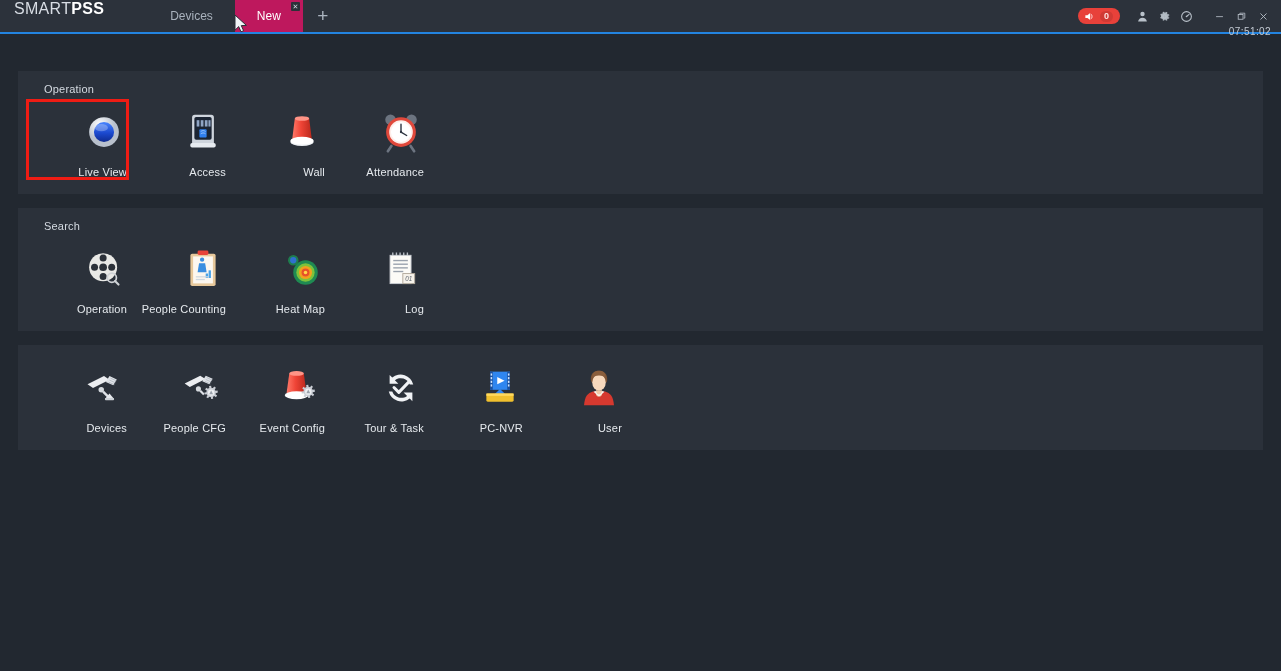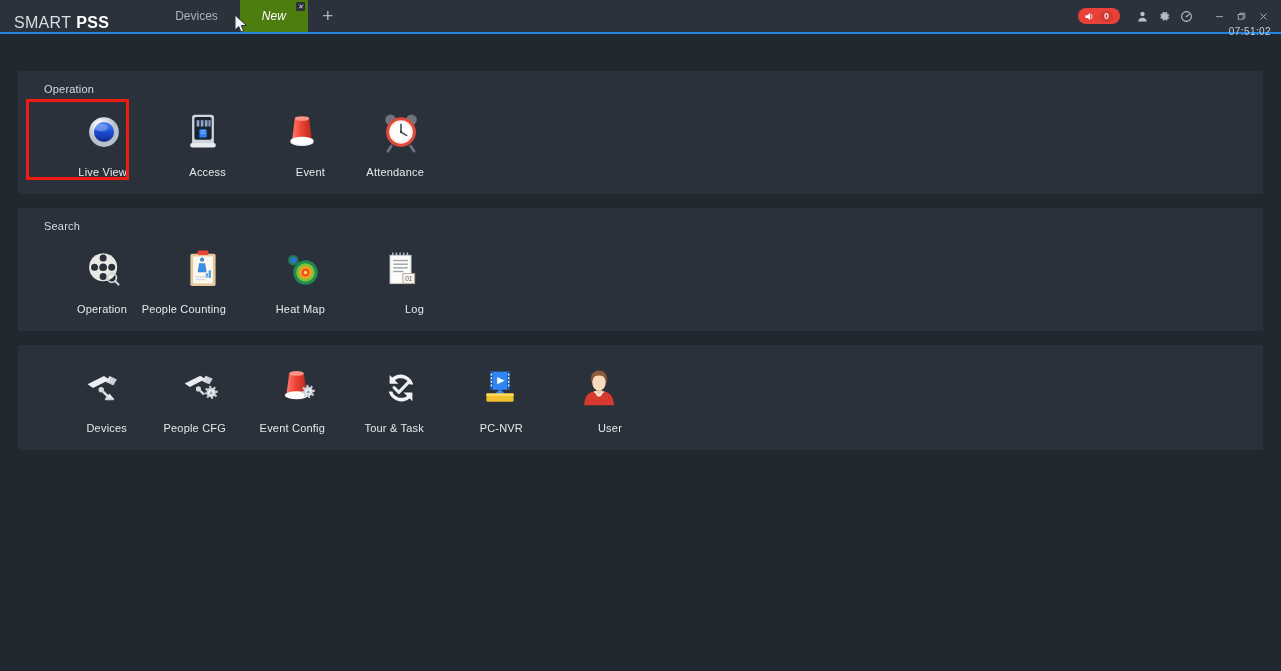--- a/index.html
+++ b/index.html
@@ -12,43 +12,42 @@
 
   
   .titlebar {
     position: relative;
     height: 32px;
     background: #2c323b;
     display: flex;
     align-items: stretch;
   }
   .brand {
-    display: flex; align-items: flex-end;
+    display: flex; align-items: flex-start;
     padding: 0 16px 0 14px;
     font-size: 16px; letter-spacing: .3px;
     color: #d8dde4;
     white-space: nowrap;
   }
   .brand .b-light { font-weight: 400; }
-  .brand .b-bold { font-weight: bold; margin-left: 5px; color: #ffffff; }
+  .brand .b-bold { font-weight: bold; color: #ffffff; }
 
   .tabs { display: flex; align-items: stretch; margin-left: 28px; }
   .tab {
     position: relative;
     min-width: 66px;
     padding: 0 22px;
     display: flex; align-items: center; justify-content: center;
     font-size: 12px;
     color: #a9b2bd;
     cursor: pointer;
   }
   .tab.active {
-    background: #4d7c0f;
+    background: #be185d;
     color: #ffffff;
-    font-style: italic;
   }
   .tab-close {
     position: absolute;
     top: 2px; right: 3px;
     width: 9px; height: 9px;
     background: #2b3139;
     color: #cfd6de;
     font-size: 7px;
     line-height: 9px;
     text-align: center;
@@ -283,21 +282,21 @@
                   <stop offset="45%" stop-color="#ef4436"></stop>
                   <stop offset="100%" stop-color="#b9281c"></stop>
               </linearGradient>
             </defs>
             <path d="M12 7h16l3 24H9z" fill="url(#evG)"></path>
             <ellipse cx="20" cy="7" rx="8" ry="2.6" fill="#ff9486"></ellipse>
             <ellipse cx="20" cy="33" rx="13" ry="4.6" fill="#eef1f4"></ellipse>
             <ellipse cx="20" cy="31.6" rx="13" ry="4.3" fill="#ffffff"></ellipse>
           </svg>
         </div>
-        <div class="cell-label">Event</div>
+        <div class="cell-label">Wall</div>
       </div>
 
       <div class="cell">
         <div class="ico">
           <svg width="42" height="42" viewBox="0 0 48 48">
             <circle cx="12" cy="10" r="6" fill="#6c7480"></circle>
             <circle cx="36" cy="10" r="6" fill="#6c7480"></circle>
             <path d="M13 40l-4 6M35 40l4 6" stroke="#6c7480" stroke-width="3" stroke-linecap="round"></path>
             <circle cx="24" cy="24" r="17" fill="#e0483b"></circle>
             <circle cx="24" cy="24" r="13.5" fill="#fdeeea"></circle>

